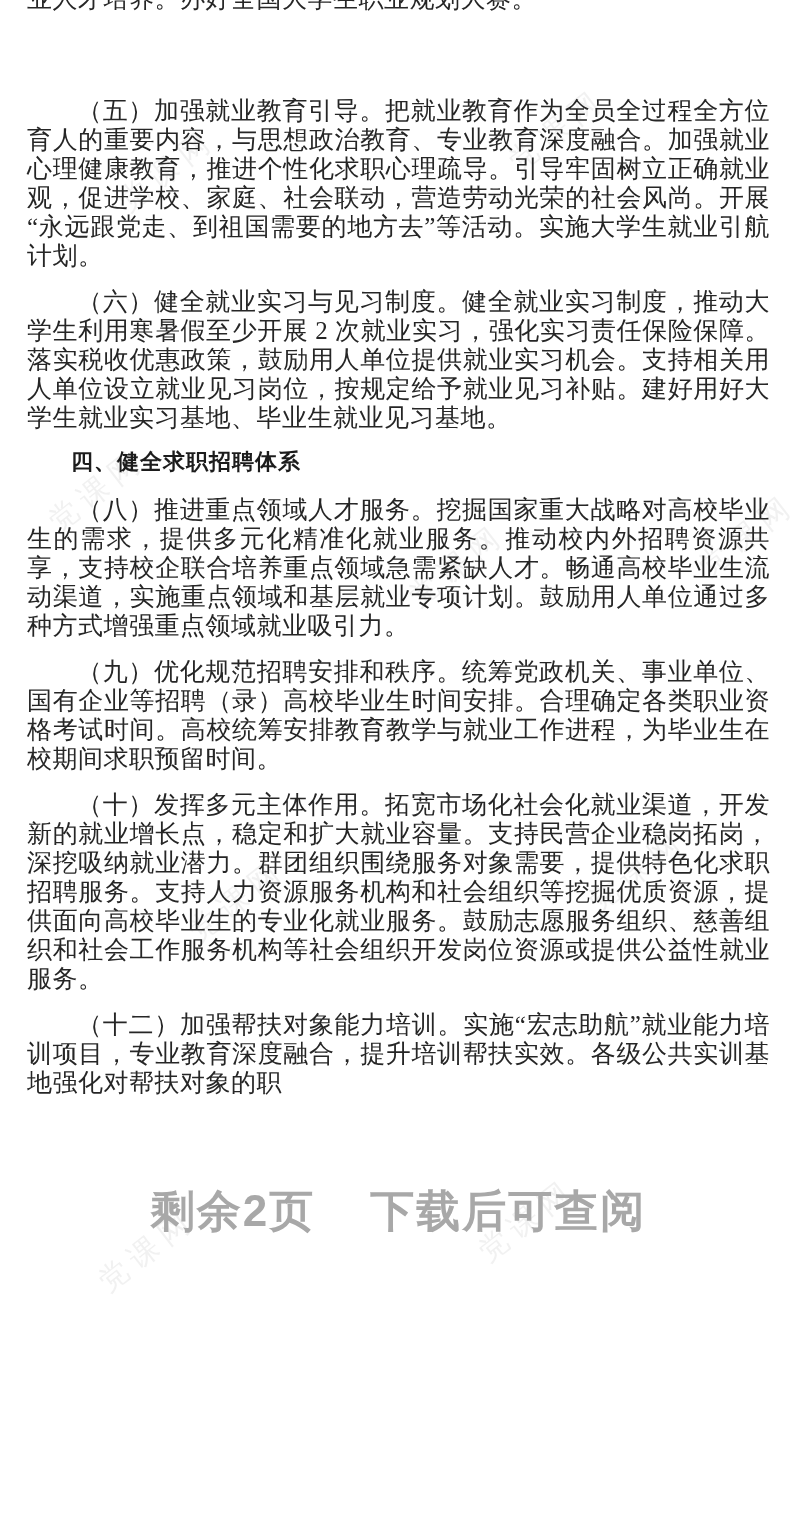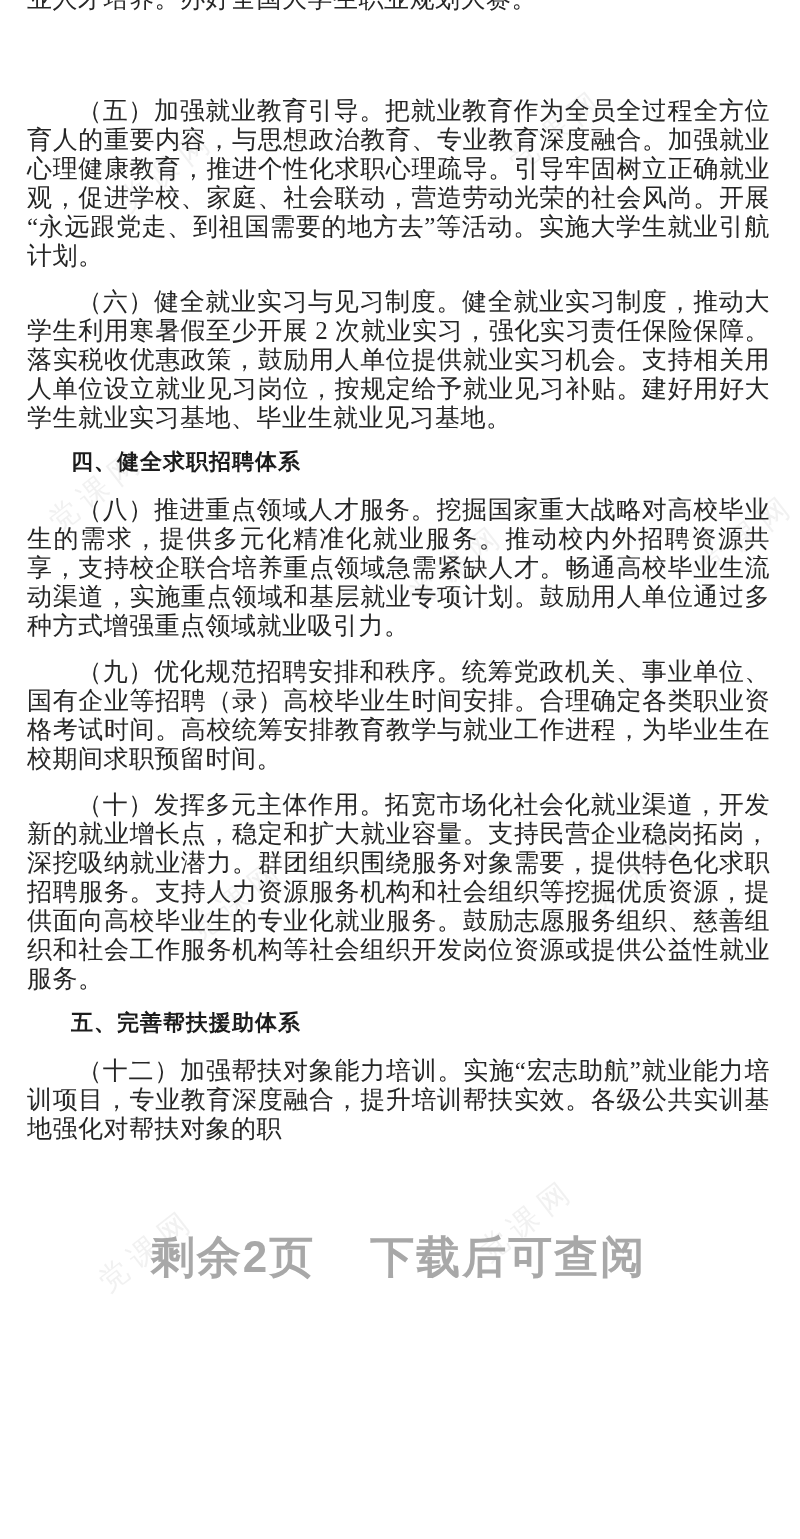--- a/index.html
+++ b/index.html
@@ -108,21 +108,20 @@
 
     <h2 class="sec-heading">四、健全求职招聘体系</h2>
 
 
     <p class="para">（八）推进重点领域人才服务。挖掘国家重大战略对高校毕业生的需求，提供多元化精准化就业服务。推动校内外招聘资源共享，支持校企联合培养重点领域急需紧缺人才。畅通高校毕业生流动渠道，实施重点领域和基层就业专项计划。鼓励用人单位通过多种方式增强重点领域就业吸引力。</p>
 
     <p class="para">（九）优化规范招聘安排和秩序。统筹党政机关、事业单位、国有企业等招聘（录）高校毕业生时间安排。合理确定各类职业资格考试时间。高校统筹安排教育教学与就业工作进程，为毕业生在校期间求职预留时间。</p>
 
     <p class="para">（十）发挥多元主体作用。拓宽市场化社会化就业渠道，开发新的就业增长点，稳定和扩大就业容量。支持民营企业稳岗拓岗，深挖吸纳就业潜力。群团组织围绕服务对象需要，提供特色化求职招聘服务。支持人力资源服务机构和社会组织等挖掘优质资源，提供面向高校毕业生的专业化就业服务。鼓励志愿服务组织、慈善组织和社会工作服务机构等社会组织开发岗位资源或提供公益性就业服务。</p>
 
-    <h2 class="sec-heading">五、完善帮扶援助体系</h2>
 
 
     <p class="para">（十二）加强帮扶对象能力培训。实施“宏志助航”就业能力培训项目，专业教育深度融合，提升培训帮扶实效。各级公共实训基地强化对帮扶对象的职</p>
 
     <div class="banner">
       <span>剩余2页</span><span class="hint">下载后可查阅</span>
     </div>
 
   </div>
 </div>

